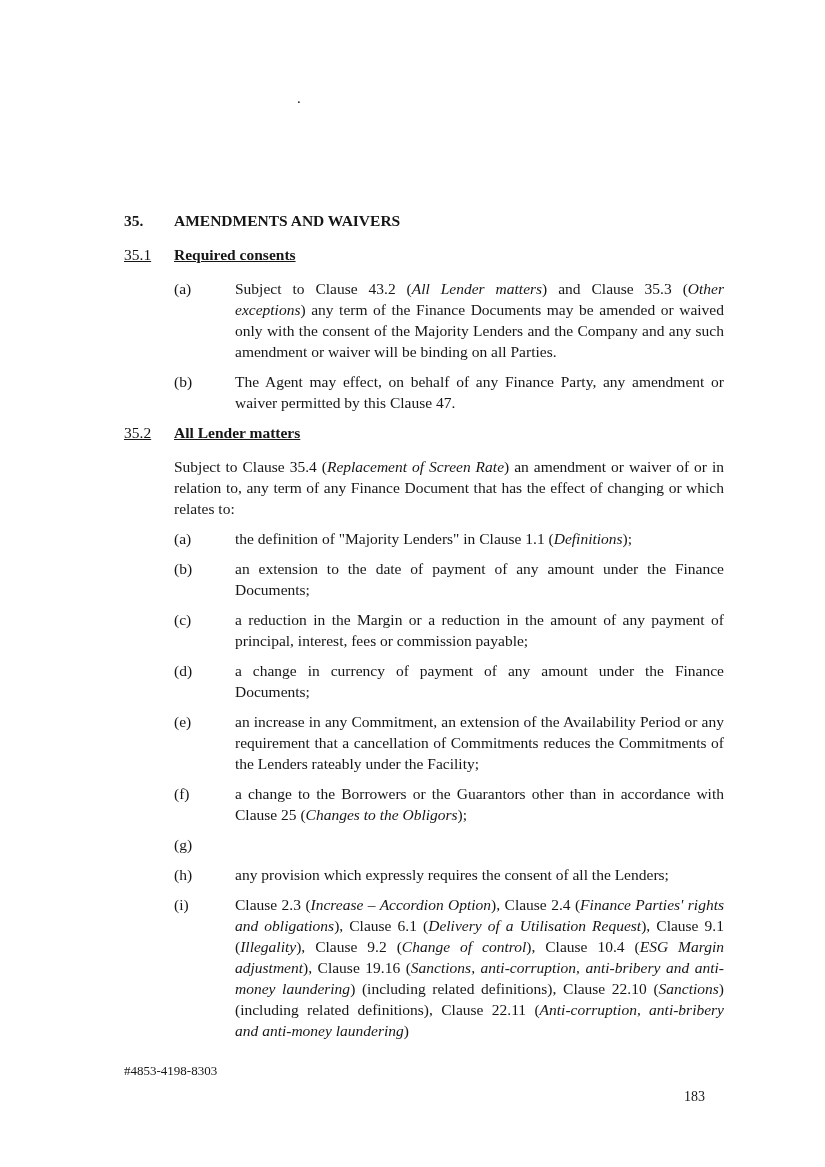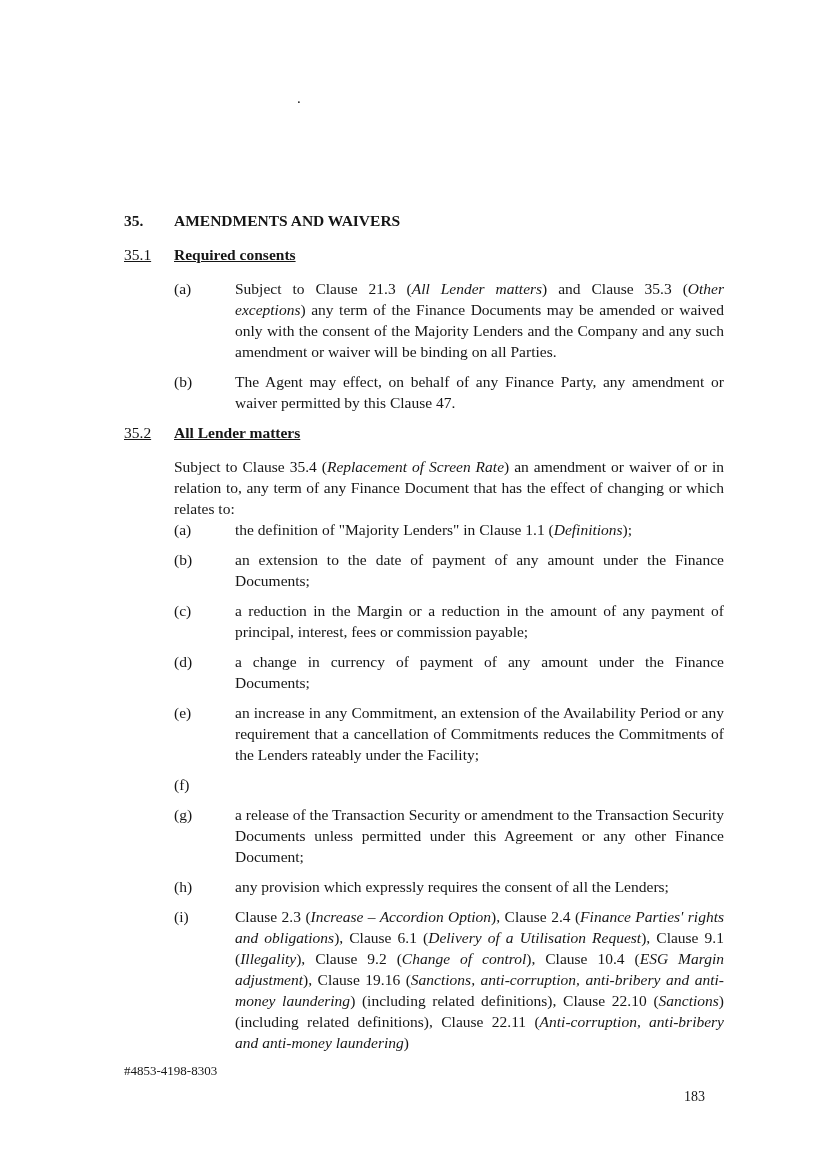--- a/index.html
+++ b/index.html
@@ -42,20 +42,21 @@
   }
   .subsection-heading {
     margin: 3px 0 13px 0;
     text-decoration: underline;
   }
   .body-col {
     margin-left: 50px;
   }
   .para {
     text-align: justify;
+    margin-bottom: 9px;
   }
   .item {
     display: flex;
     margin-bottom: 9px;
   }
   .item .label {
     flex: 0 0 61px;
   }
   .item .text {
     flex: 1 1 auto;
@@ -89,21 +90,21 @@
   </div>
 
   <div>
     <div class="row subsection-heading">
       <span class="num">35.1</span>
       <span class="bold">Required consents</span>
     </div>
     <div class="body-col">
       <div class="item">
         <span class="label">(a)</span>
-        <span class="text"><span>Subject to Clause 21.3 (</span><i>All Lender matters</i><span>) and Clause 35.3 (</span><i>Other exceptions</i><span>) any term of the Finance Documents may be amended or waived only with the consent of the Majority Lenders and the Company and any such amendment or waiver will be binding on all Parties.</span></span>
+        <span class="text"><span>Subject to Clause 43.2 (</span><i>All Lender matters</i><span>) and Clause 35.3 (</span><i>Other exceptions</i><span>) any term of the Finance Documents may be amended or waived only with the consent of the Majority Lenders and the Company and any such amendment or waiver will be binding on all Parties.</span></span>
       </div>
       <div class="item">
         <span class="label">(b)</span>
         <span class="text"><span>The Agent may effect, on behalf of any Finance Party, any amendment or waiver permitted by this Clause 47.</span></span>
       </div>
     </div>
   </div>
 
   <div>
     <div class="row subsection-heading">
@@ -128,24 +129,24 @@
       <div class="item">
         <span class="label">(d)</span>
         <span class="text"><span>a change in currency of payment of any amount under the Finance Documents;</span></span>
       </div>
       <div class="item">
         <span class="label">(e)</span>
         <span class="text"><span>an increase in any Commitment, an extension of the Availability Period or any requirement that a cancellation of Commitments reduces the Commitments of the Lenders rateably under the Facility;</span></span>
       </div>
       <div class="item">
         <span class="label">(f)</span>
+        <span class="text"><span>a change to the Borrowers or the Guarantors other than in accordance with Clause 25 (</span><i>Changes to the Obligors</i><span>);</span></span>
       </div>
       <div class="item">
         <span class="label">(g)</span>
-        <span class="text"><span>a release of the Transaction Security or amendment to the Transaction Security Documents unless permitted under this Agreement or any other Finance Document;</span></span>
       </div>
       <div class="item">
         <span class="label">(h)</span>
         <span class="text"><span>any provision which expressly requires the consent of all the Lenders;</span></span>
       </div>
       <div class="item">
         <span class="label">(i)</span>
         <span class="text"><span>Clause 2.3 (</span><i>Increase – Accordion Option</i><span>), Clause 2.4 (</span><i>Finance Parties' rights and obligations</i><span>), Clause 6.1 (</span><i>Delivery of a Utilisation Request</i><span>), Clause 9.1 (</span><i>Illegality</i><span>), Clause 9.2 (</span><i>Change of control</i><span>), Clause 10.4 (</span><i>ESG Margin adjustment</i><span>), Clause 19.16 (</span><i>Sanctions, anti-corruption, anti-bribery and anti-money laundering</i><span>) (including related definitions), Clause 22.10 (</span><i>Sanctions</i><span>) (including related definitions), Clause 22.11 (</span><i>Anti-corruption, anti-bribery and anti-money laundering</i><span>)</span></span>
       </div>
     </div>

